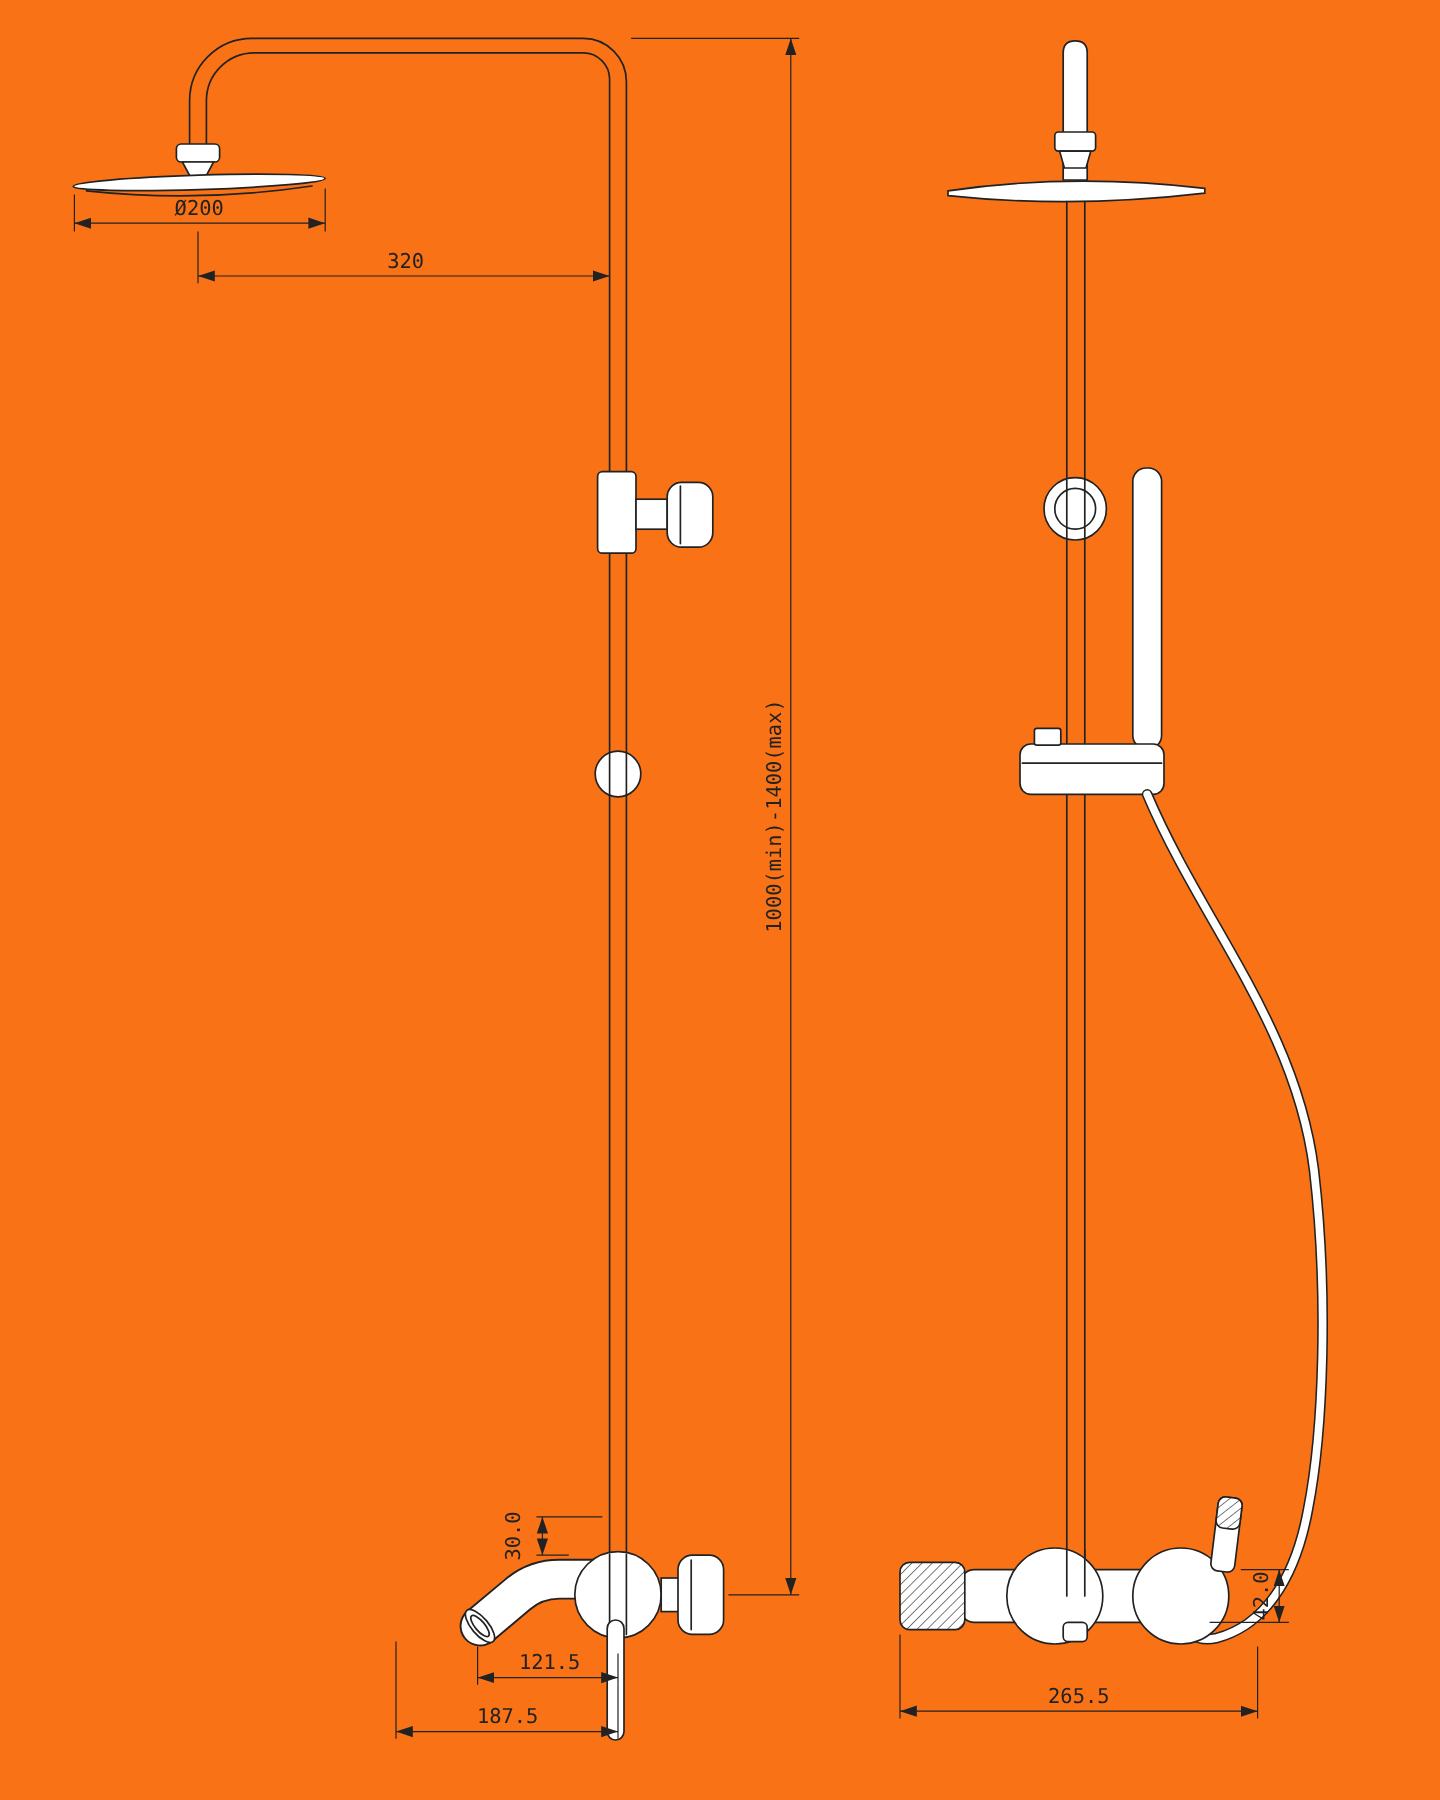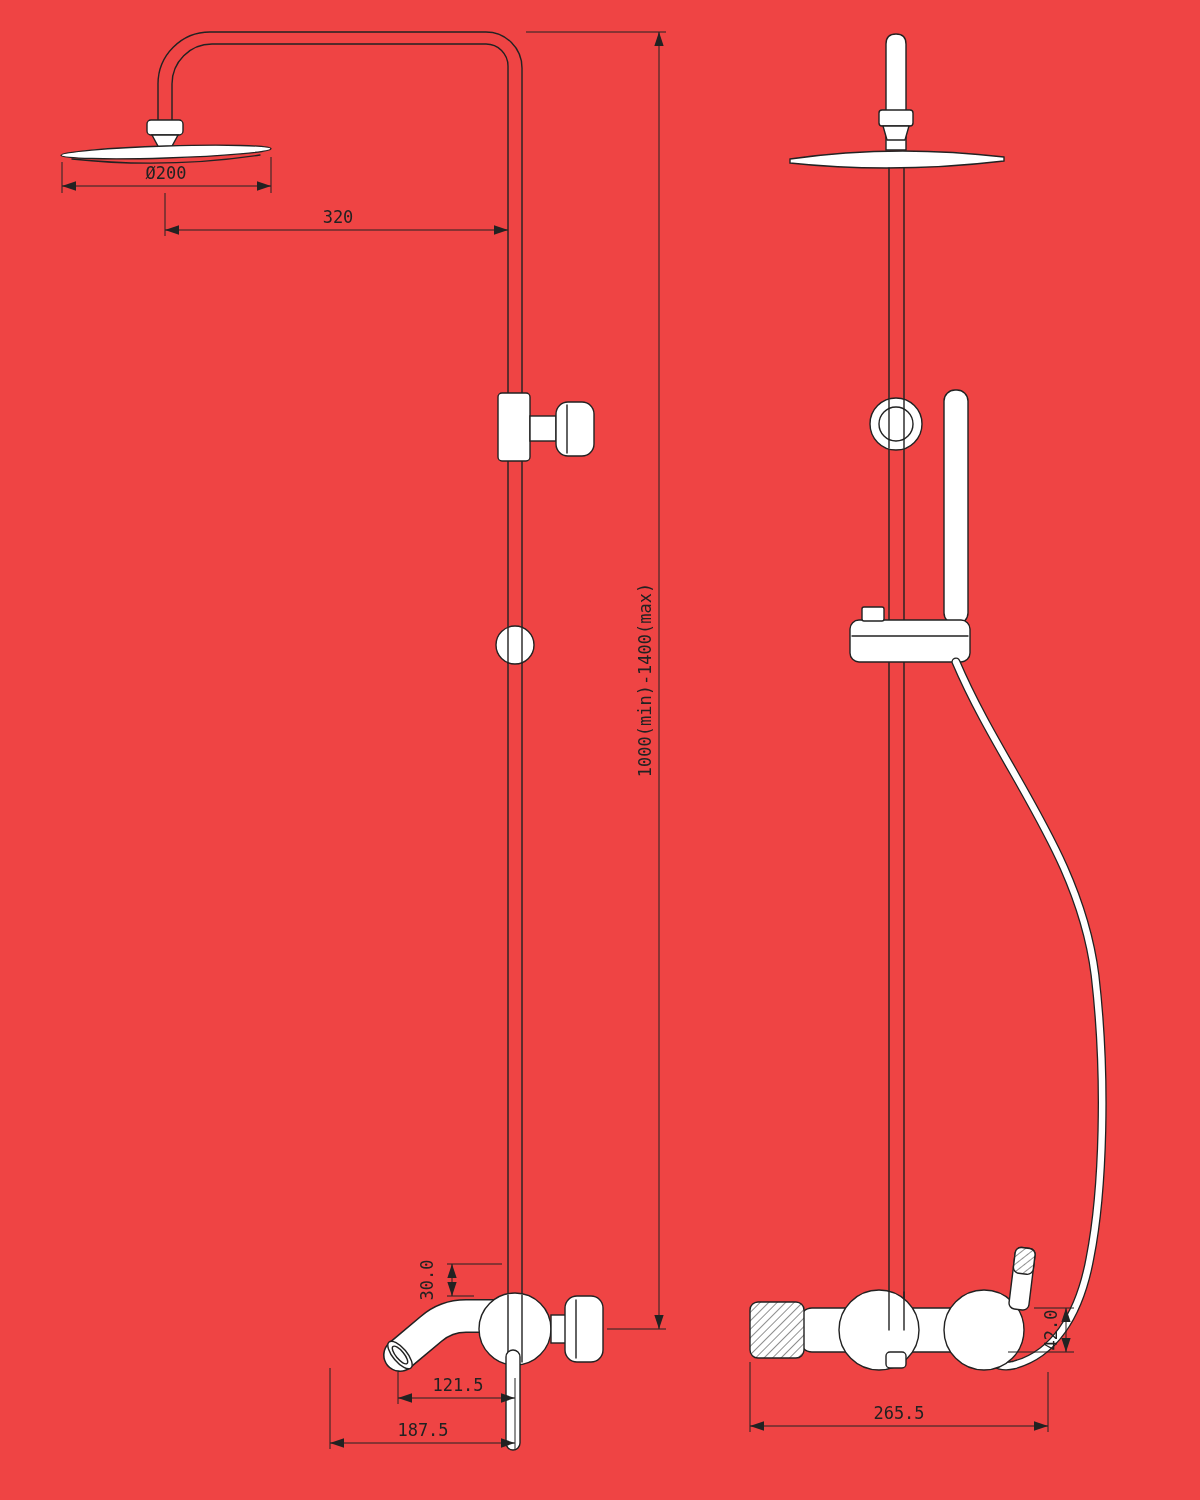--- a/index.html
+++ b/index.html
@@ -1,17 +1,17 @@
 <!DOCTYPE html>
 <html><head>
 <meta charset="utf-8">
 <style>
   html,body{margin:0;padding:0;background:#ffffff;}
   .sheet{
-    width:1200px;height:1500px;background:#ef4444;position:relative;
+    width:1200px;height:1500px;background:#f97316;position:relative;
     font-family:"DejaVu Sans Mono", monospace;
   }
   svg{display:block;}
   .structure{stroke:#222;stroke-width:1.4;fill:none;stroke-linecap:round;}
   .dims{stroke:#222;stroke-width:1;fill:none;}
   .dim-text{font-family:"DejaVu Sans Mono", monospace;font-size:17px;fill:#222;stroke:none;}
 </style>
 </head>
 <body>
 

